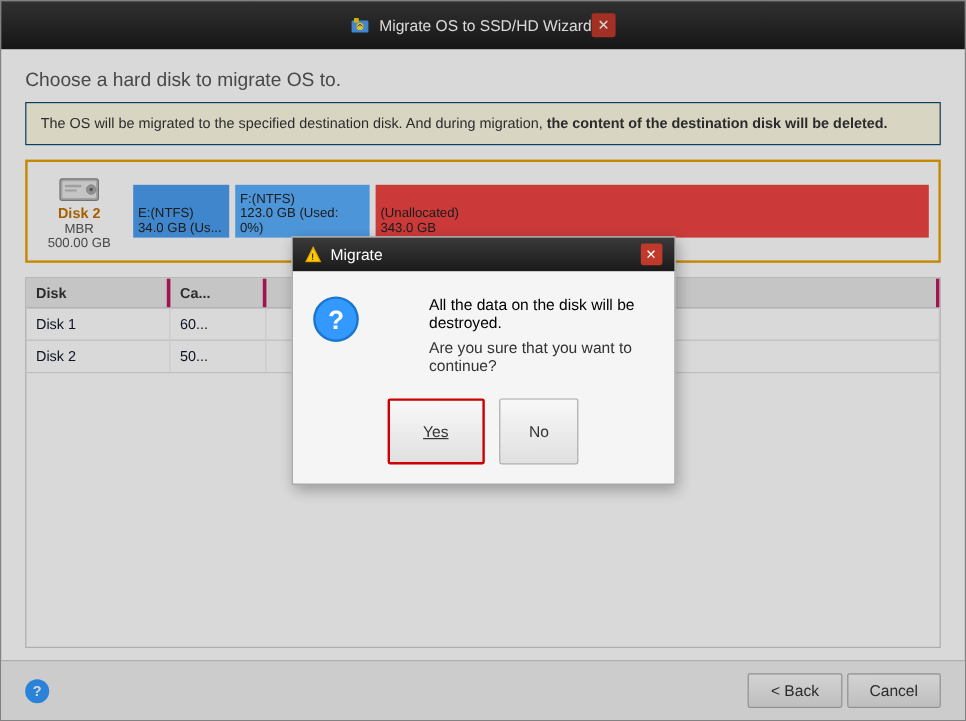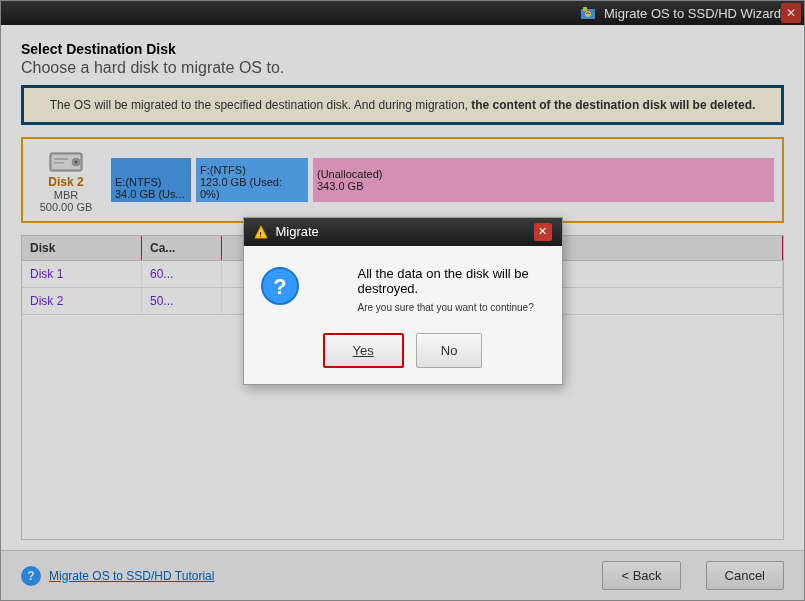--- a/index.html
+++ b/index.html
@@ -17,25 +17,25 @@
       height: 601px;
       background: #fff;
       border: 1px solid #999;
       display: flex;
       flex-direction: column;
     }
 
     .title-bar {
       background: linear-gradient(to bottom, #3a3a3a, #1a1a1a);
       color: #fff;
-      padding: 6px 3px;
-      display: flex;
-      align-items: center;
-      justify-content: flex-end;
-      height: 24px;
+      padding: 6px 18px;
+      display: flex;
+      align-items: center;
+      justify-content: center;
+      height: 40px;
       flex-shrink: 0;
     }
 
     .title-bar-left {
       display: flex;
       align-items: center;
       gap: 8px;
     }
 
     .title-icon {
@@ -81,27 +81,26 @@
     }
 
     .section-subtitle {
       font-size: 16px;
       color: #555;
       margin-top: 2px;
     }
 
     .info-box {
       background: #fffbe6;
-      border: 3px solid #0c4a6e;
+      border: 1px solid #0c4a6e;
       padding: 8px 12px;
       font-size: 12px;
       color: #333;
       margin-bottom: 12px;
       line-height: 1.5;
-      text-align: center;
     }
 
     .info-box strong {
       font-weight: bold;
     }
 
     .disk-card {
       border: 2px solid #e8a000;
       background: #fff;
       padding: 8px;
@@ -155,23 +154,22 @@
       background: #4a9ef0;
       width: 80px;
     }
 
     .partition-f {
       background: #5ab0ff;
       width: 112px;
     }
 
     .partition-unallocated {
-      background: #f9a8d4;
+      background: #ef4444;
       flex: 1;
-      justify-content: center;
     }
 
     .partition-label {
       color: #222;
       font-size: 11px;
     }
 
     .partition-size {
       font-size: 11px;
       color: #222;
@@ -187,34 +185,34 @@
       display: grid;
       grid-template-columns: 120px 80px 1fr 1fr;
       background: #e8e8e8;
       border-bottom: 1px solid #ccc;
     }
 
     .table-header-cell {
       padding: 5px 8px;
       font-weight: bold;
       font-size: 12px;
-      border-right: 1px solid #be185d;
+      border-right: 3px solid #be185d;
       color: #333;
     }
 
     .table-row {
       display: grid;
       grid-template-columns: 120px 80px 1fr 1fr;
       border-bottom: 1px solid #e0e0e0;
     }
 
     .table-cell {
       padding: 6px 8px;
       font-size: 12px;
-      color: #6d28d9;
+      color: #0f172a;
       border-right: 1px solid #eee;
     }
 
     .footer {
       background: #f0f0f0;
       border-top: 1px solid #ccc;
       padding: 10px 20px;
       display: flex;
       align-items: center;
       justify-content: space-between;
@@ -230,21 +228,21 @@
 
     .help-link {
       color: #0066cc;
       text-decoration: underline;
       cursor: pointer;
       font-size: 12px;
     }
 
     .footer-buttons {
       display: flex;
-      gap: 25px;
+      gap: 4px;
     }
 
     .btn {
       padding: 6px 18px;
       font-size: 13px;
       border: 1px solid #aaa;
       background: linear-gradient(to bottom, #f8f8f8, #e0e0e0);
       cursor: pointer;
       border-radius: 2px;
       color: #333;
@@ -316,33 +314,33 @@
       margin-left: 46px;
     }
 
     .dialog-message-main {
       font-size: 13px;
       color: #000;
       margin-bottom: 6px;
     }
 
     .dialog-message-sub {
-      font-size: 10px;
+      font-size: 13px;
       color: #333;
     }
 
     .dialog-buttons {
       display: flex;
       justify-content: center;
       gap: 12px;
       padding: 8px 16px 16px 16px;
     }
 
     .btn-yes {
-      padding: 8px 28px;
+      padding: 18px 28px;
       background: linear-gradient(to bottom, #f8f8f8, #e0e0e0);
       border: 2px solid #cc0000;
       cursor: pointer;
       font-size: 13px;
       border-radius: 2px;
       color: #333;
       text-decoration: underline;
     }
 
     .btn-no {
@@ -376,21 +374,20 @@
         <path d="M6 9 Q8 6 10 9" stroke="#333" stroke-width="0.8" fill="none"></path>
       </svg>
       <span class="title-text">Migrate OS to SSD/HD Wizard</span>
     </div>
     <button class="title-close">✕</button>
   </div>
 
   <div class="content-area">
 
     <div class="section-header">
-      <div class="section-title">Select Destination Disk</div>
       <div class="section-subtitle">Choose a hard disk to migrate OS to.</div>
     </div>
 
     <div class="info-box">
       <span>The OS will be migrated to the specified destination disk. And during migration, </span><strong>the content of the destination disk will be deleted.</strong>
     </div>
 
     <div class="disk-card">
       <div class="disk-info">
 
@@ -440,21 +437,20 @@
         <div class="table-cell">50...</div>
         <div class="table-cell"></div>
         <div class="table-cell">L S SAS</div>
       </div>
     </div>
   </div>
 
   <div class="footer">
     <div class="footer-left">
       <div style="width:20px;height:20px;border-radius:50%;background:#3399ff;color:#fff;display:flex;align-items:center;justify-content:center;font-size:12px;font-weight:bold;flex-shrink:0;">?</div>
-      <a class="help-link">Migrate OS to SSD/HD Tutorial</a>
     </div>
     <div class="footer-buttons">
       <button class="btn">&lt; Back</button>
       <button class="btn">Cancel</button>
     </div>
   </div>
 </div>
 
 <div class="overlay">
   <div class="dialog">

